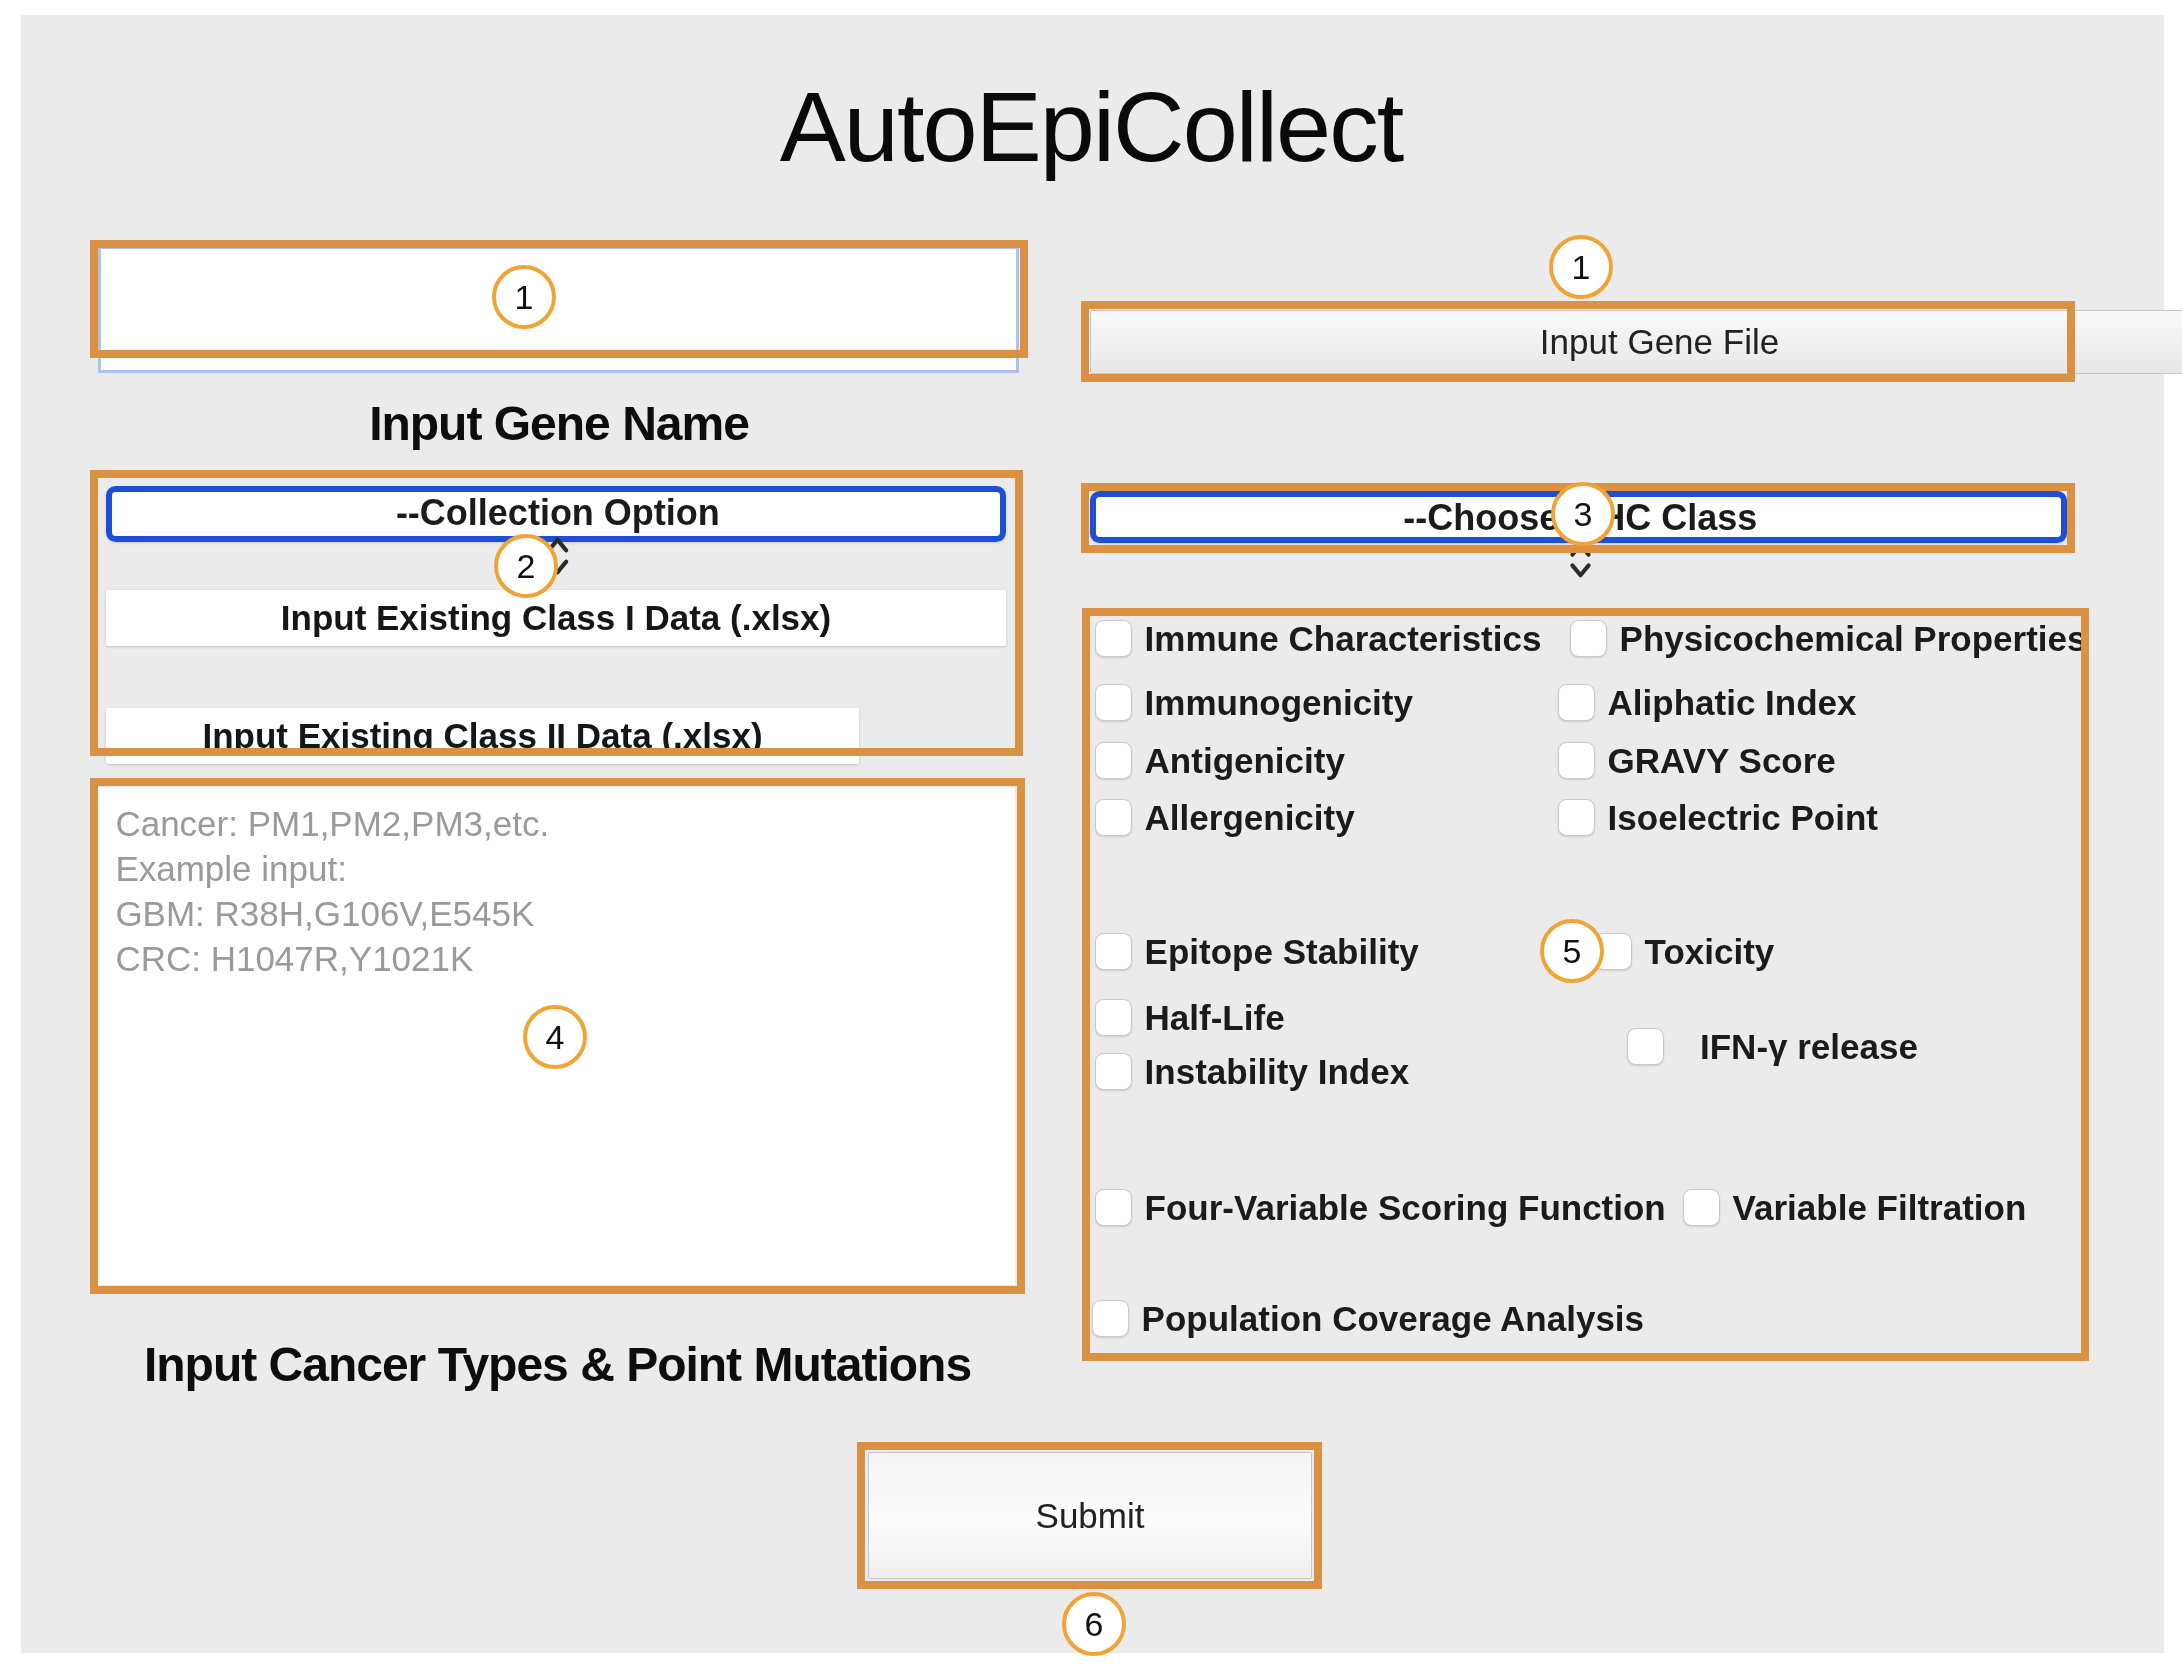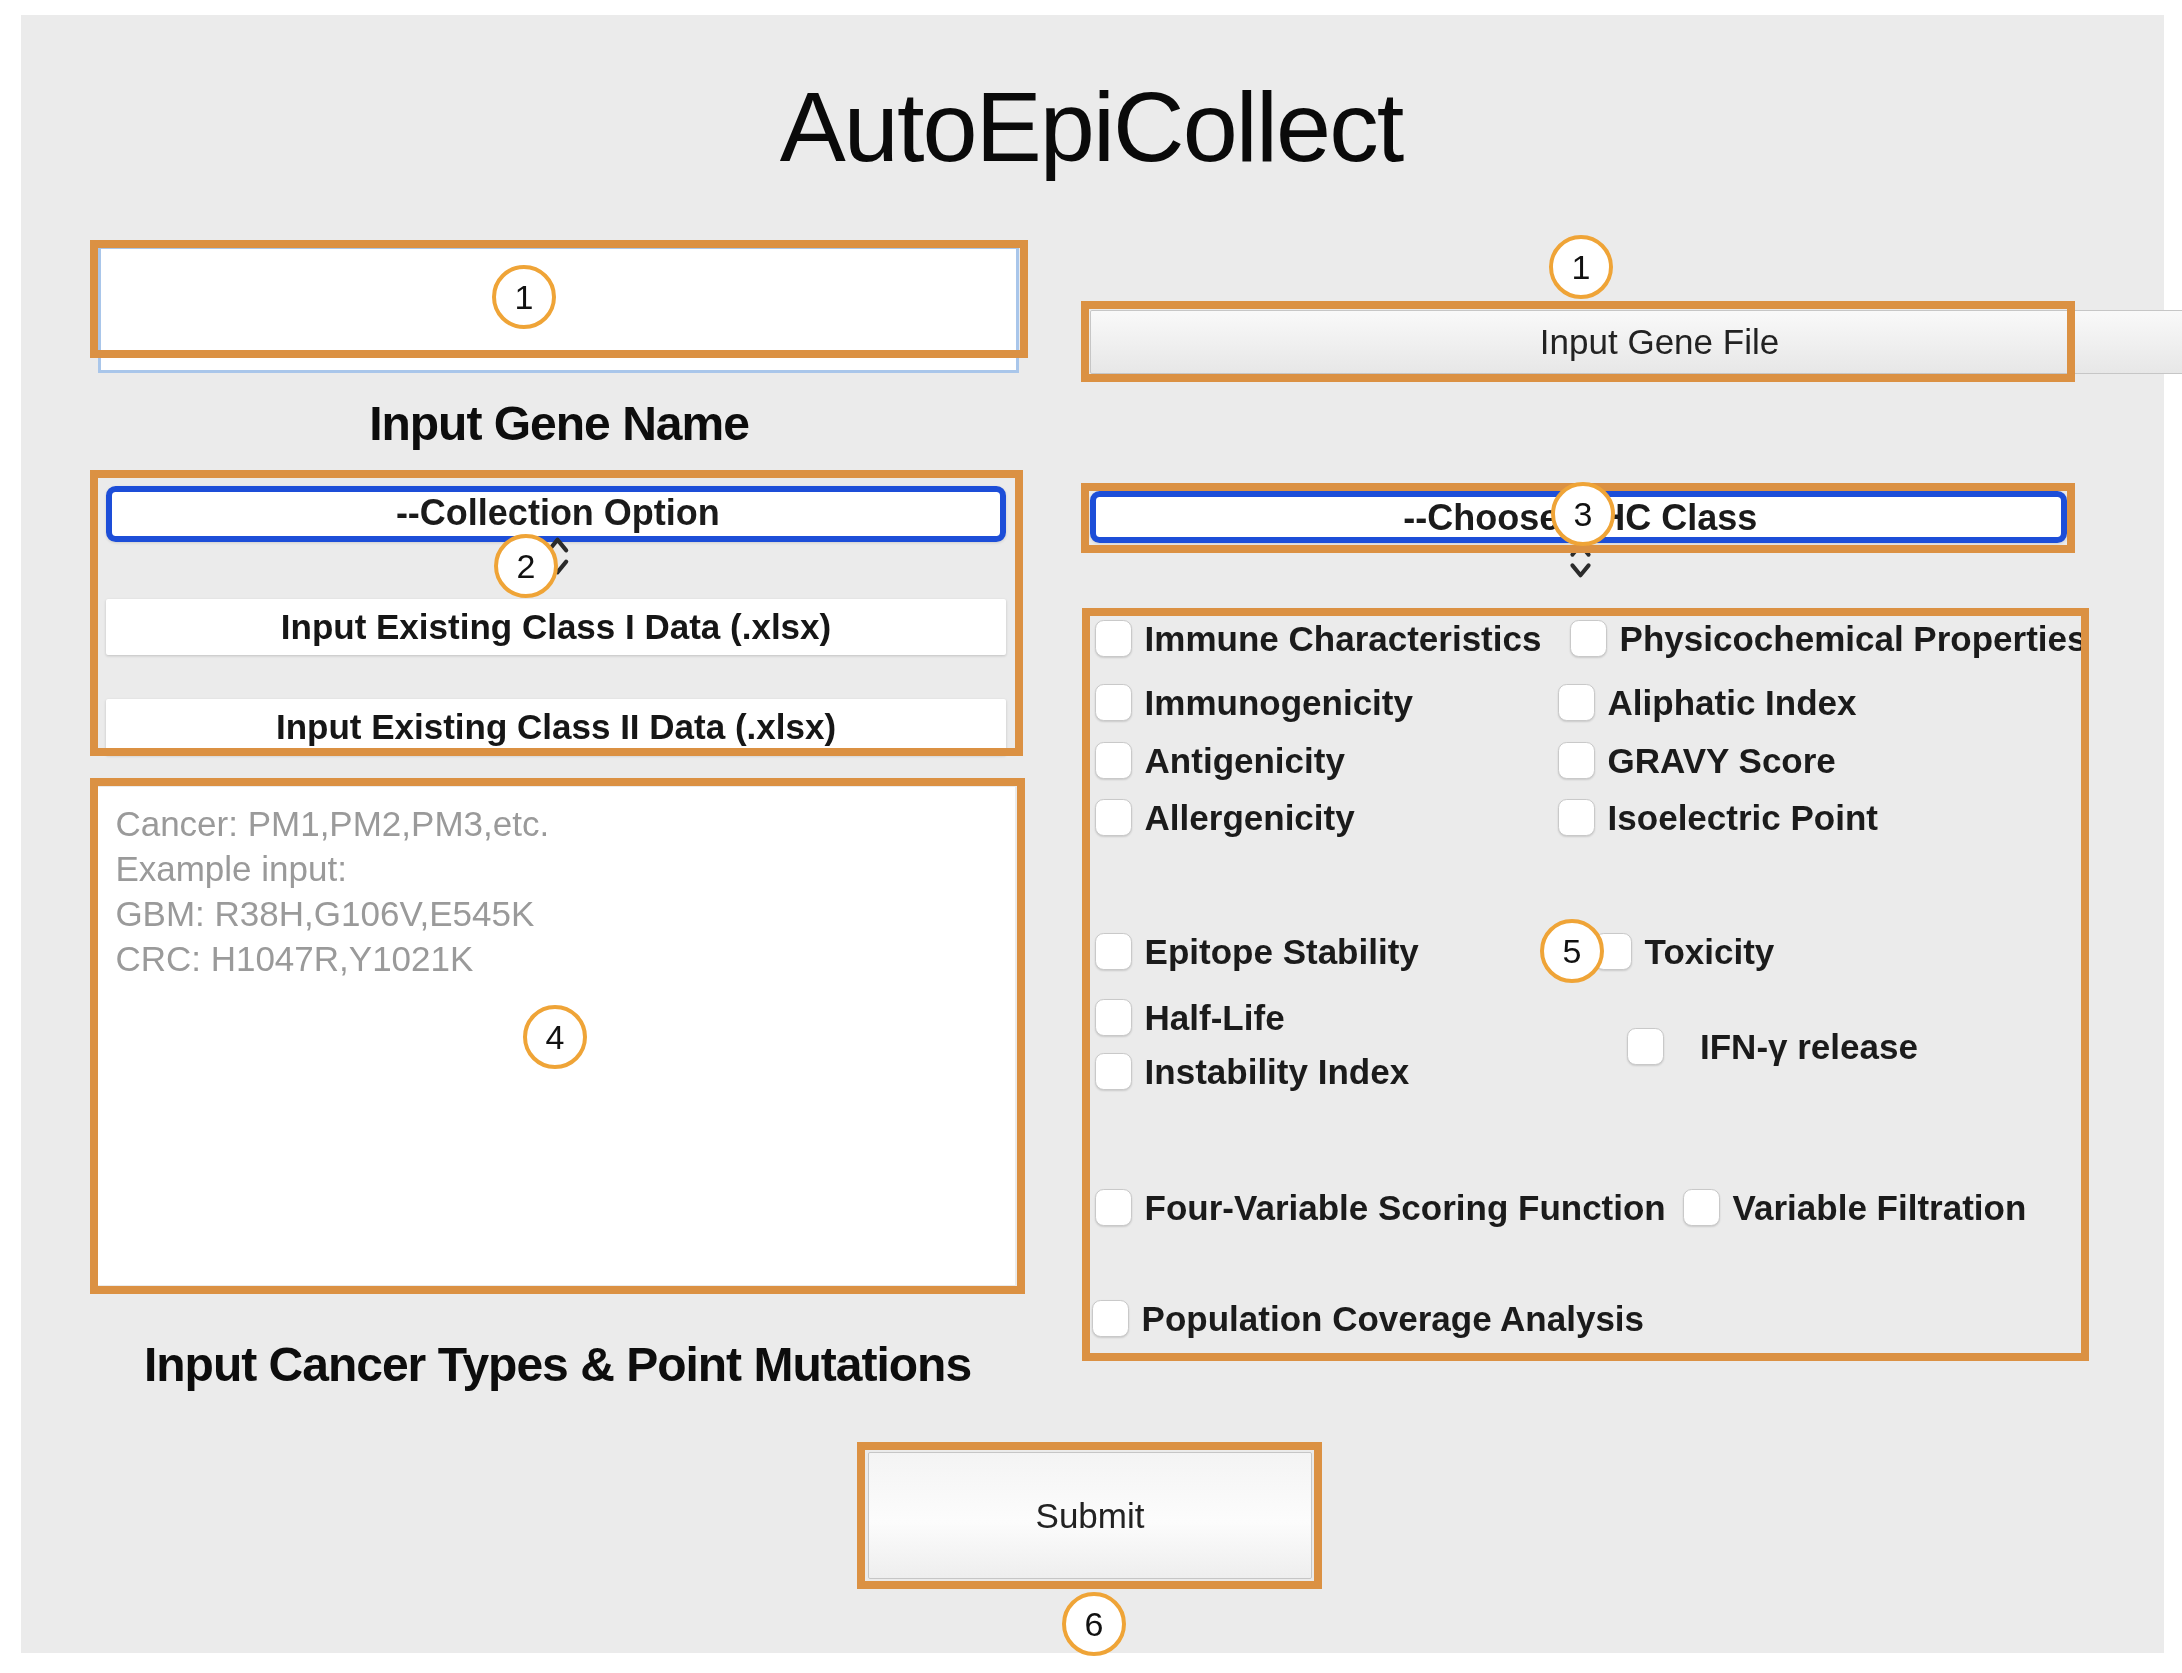--- a/index.html
+++ b/index.html
@@ -30,21 +30,21 @@
   }
   .select{
     position:absolute;background:#fff;border:6px solid #1d4ed8;border-radius:9.7px;
     box-shadow:0 1px 2.9px rgba(0,0,0,.12);box-sizing:border-box;
     display:flex;align-items:center;justify-content:space-between;
     padding:0 19.3px 0 23px;font-size:36px;font-weight:600;color:#1b1b1b;z-index:1;cursor:default;flex-direction:column;
   }
   .pill-btn{
     position:absolute;background:#fff;border:0;border-radius:2px;
     box-shadow:0 1px 2.9px rgba(0,0,0,.18);font-family:inherit;
-    font-size:35px;font-weight:600;color:#161616;z-index:1;margin-top:9px;
+    font-size:35px;font-weight:600;color:#161616;z-index:1;
   }
   .gray-btn{
     position:absolute;background:linear-gradient(180deg,#f9f9f9,#e7e7e7);
     border:1px solid #c6c6c6;font-family:inherit;border-radius:1.9px;
     font-size:35px;font-weight:500;color:#222;z-index:1;box-sizing:border-box;
   }
   .mut-textarea{
     position:absolute;background:#fff;border:none;outline:none;resize:none;
     font-family:inherit;font-size:35px;line-height:45px;padding:13.5px 17.4px;
     color:#222;z-index:1;box-sizing:border-box;
@@ -76,21 +76,21 @@
   <div class="select" style="left:106px;top:486px;width:900px;height:56px;">
     <span>--Collection Option</span>
     <span class="chev">
       <svg width="29" height="44" viewBox="0 0 30 46" fill="none">
         <path d="M6 17 L15 6 L24 17" stroke="#2b2b2b" stroke-width="4.5" stroke-linecap="round" stroke-linejoin="round"></path>
         <path d="M6 29 L15 40 L24 29" stroke="#2b2b2b" stroke-width="4.5" stroke-linecap="round" stroke-linejoin="round"></path>
       </svg>
     </span>
   </div>
   <button class="pill-btn" style="left:106px;top:590px;width:900px;height:56px;">Input Existing Class I Data (.xlsx)</button>
-  <button class="pill-btn" style="left:106px;top:690px;width:900px;height:56px;">Input Existing Class II Data (.xlsx)</button>
+  <button class="pill-btn" style="left:106px;top:708px;width:753px;height:56px;">Input Existing Class II Data (.xlsx)</button>
   <div class="badge" style="left:526px;top:566px;">2</div>
 
   <textarea class="mut-textarea" style="left: 98px; top: 787px; width: 917px; height: 498px;" placeholder="Cancer: PM1,PM2,PM3,etc.
 Example input:
 GBM: R38H,G106V,E545K
 CRC: H1047R,Y1021K"></textarea>
   <div class="orange-box" style="left:90px;top:778px;width:935px;height:516px;"></div>
   <div class="badge" style="left:555px;top:1037px;">4</div>
 
   <div class="section-label" style="left:90px;top:1337px;width:935px;">Input Cancer Types &amp; Point Mutations</div>

